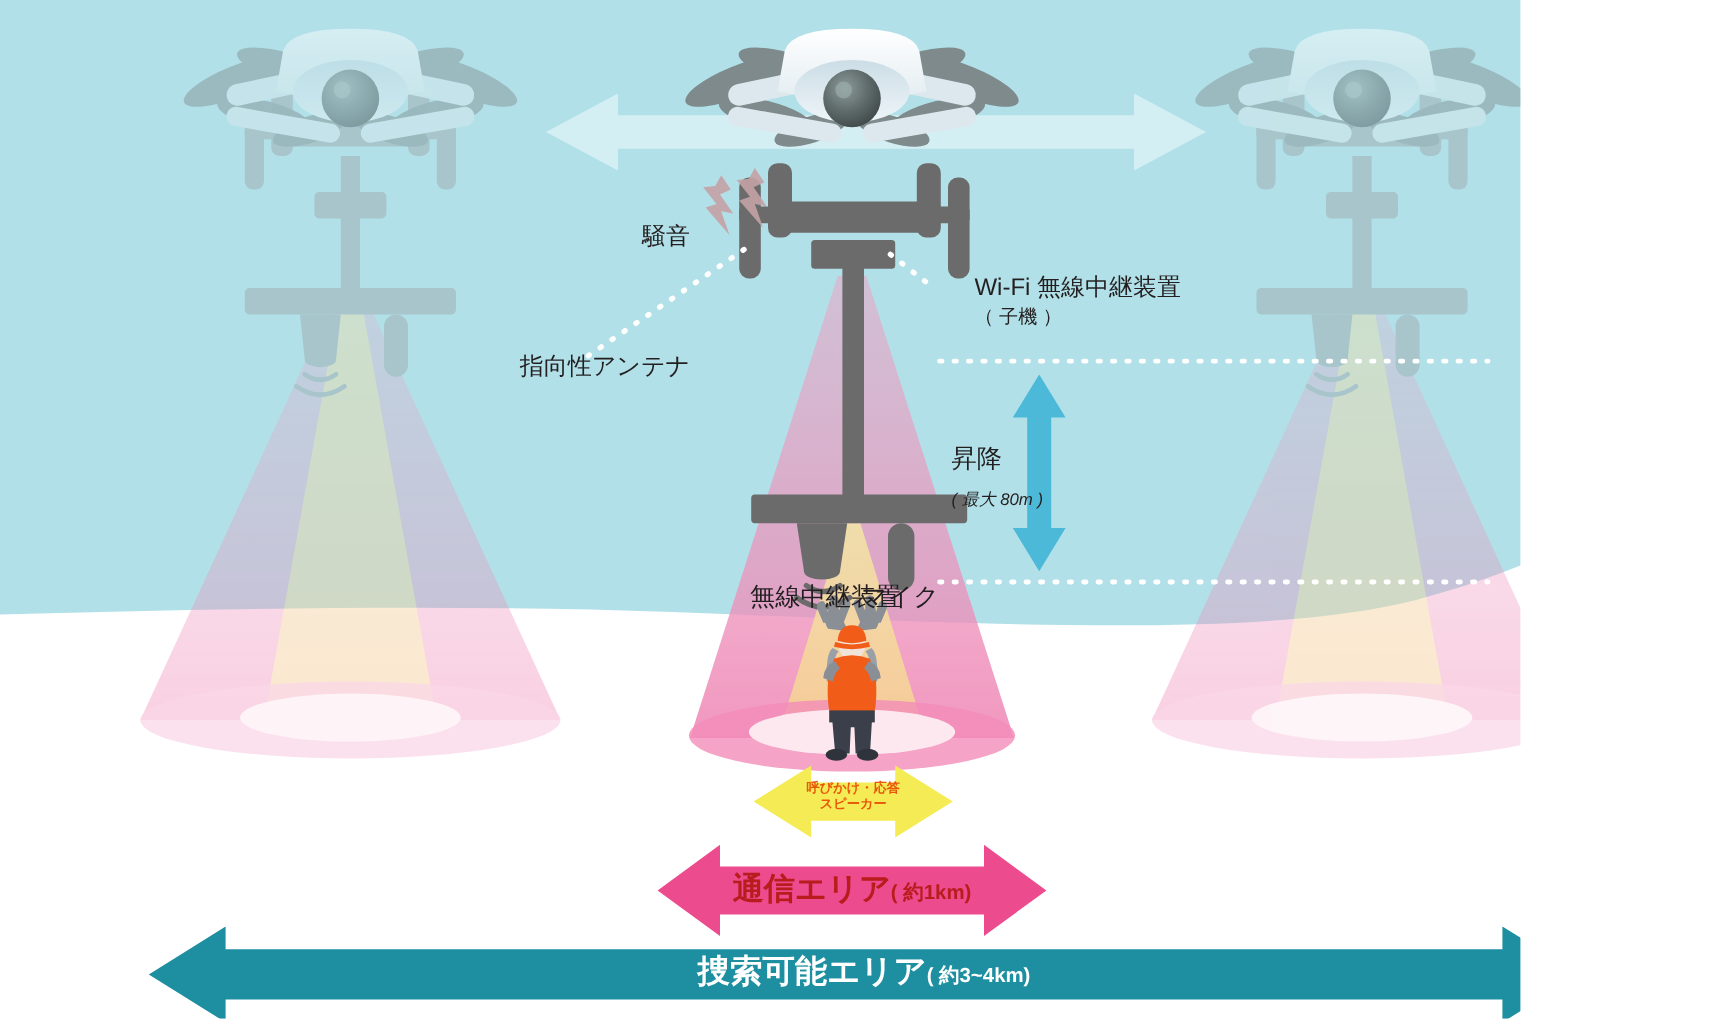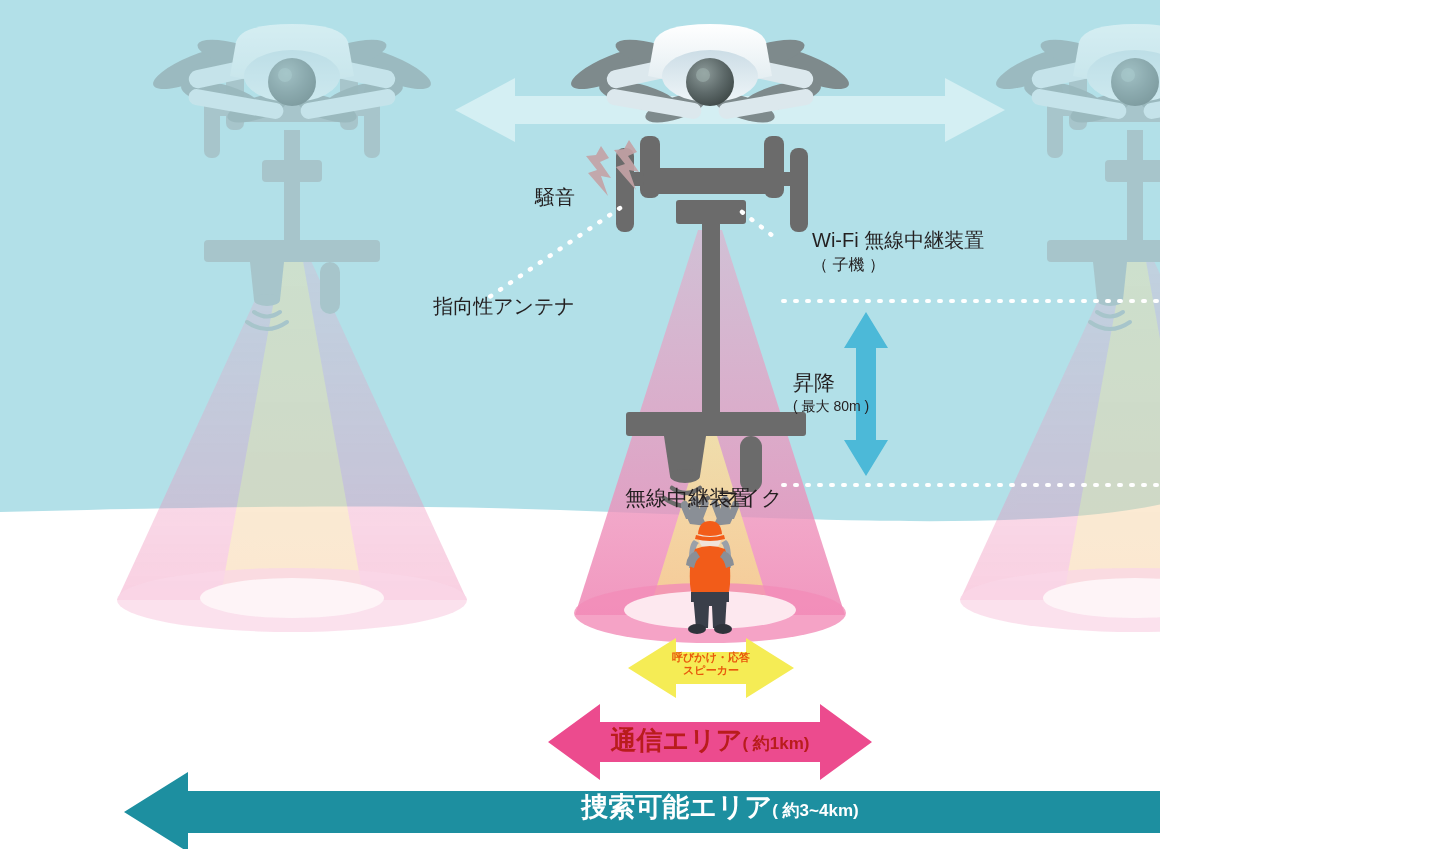--- a/index.html
+++ b/index.html
@@ -1,17 +1,17 @@
 <!DOCTYPE html>
 <html><head>
 <meta charset="utf-8">
 <style>
   html,body{margin:0;padding:0;background:#fff;}
   body{font-family:"Liberation Sans","DejaVu Sans",sans-serif;}
-  #stage{position:relative;width:1160px;height:849px;overflow:hidden;background:#ffffff;}
+  #stage{position:relative;width:1267px;height:849px;overflow:hidden;background:#ffffff;}
   #stage svg.layer{position:absolute;left:0;top:0;width:1440px;height:849px;}
   .lbl{position:absolute;color:#231f20;line-height:1.25;white-space:nowrap;}
   .lbl.ctr{}
   .lbl.rt{text-align:right;}
   .arrow-txt{position:absolute;white-space:nowrap;font-weight:bold;line-height:1.2;}
 </style>
 </head>
 <body>
 
 <div id="stage">
@@ -278,32 +278,32 @@
     <div>Wi-Fi 無線中継装置</div>
     <div class="ctr" style="font-size:16px;margin-top:2px;">（ 子機 ）</div>
   </div>
 
   <div class="lbl rt" style="left:300px;top:294px;width:275px;font-size:20px;">
     <div>指向性アンテナ</div>
   </div>
 
   <div class="lbl ctr" style="left:793px;top:370px;width:148px;font-size:21px;">
     <div>昇降</div>
-    <div style="font-size:14px;margin-top:2px;">( 最大 80m )</div>
+    <div style="font-size:14px;margin-top:12px;font-style:italic;">( 最大 80m )</div>
   </div>
 
   <div class="lbl" style="left:625px;top:485px;font-size:21px;">無線中継装置</div>
   <div class="lbl" style="left:718px;top:485px;font-size:21px;">マイク</div>
 
   <div class="arrow-txt ctr" style="left:651px;top:651px;width:120px;text-align:center;font-size:11px;color:#e8590c;">
     <div>呼びかけ・応答</div>
     <div>スピーカー</div>
   </div>
 
   <div class="arrow-txt" style="left:590px;top:725px;width:240px;text-align:center;color:#b91c1c;">
     <span style="font-size:26px;">通信エリア</span><span style="font-size:17px;">( 約1km)</span>
   </div>
 
   <div class="arrow-txt" style="left:480px;top:793px;width:480px;text-align:center;color:#ffffff;">
-    <span style="font-size:27px;font-family:Liberation Mono, monospace;">捜索可能エリア</span><span style="font-size:17px;">( 約3~4km)</span>
+    <span style="font-size:27px;">捜索可能エリア</span><span style="font-size:17px;">( 約3~4km)</span>
   </div>
 
 </div>
 
 </body></html>

